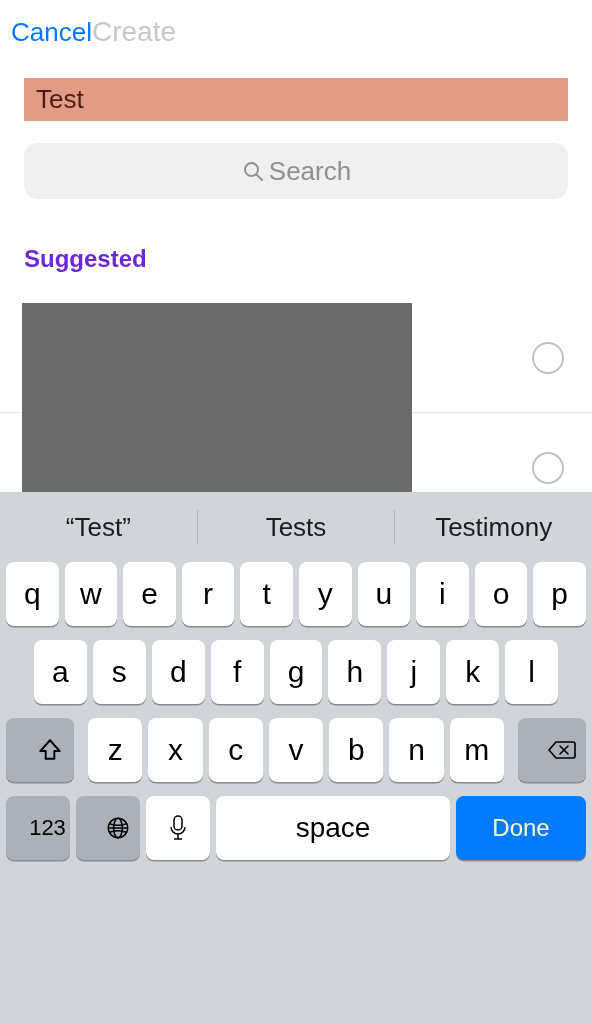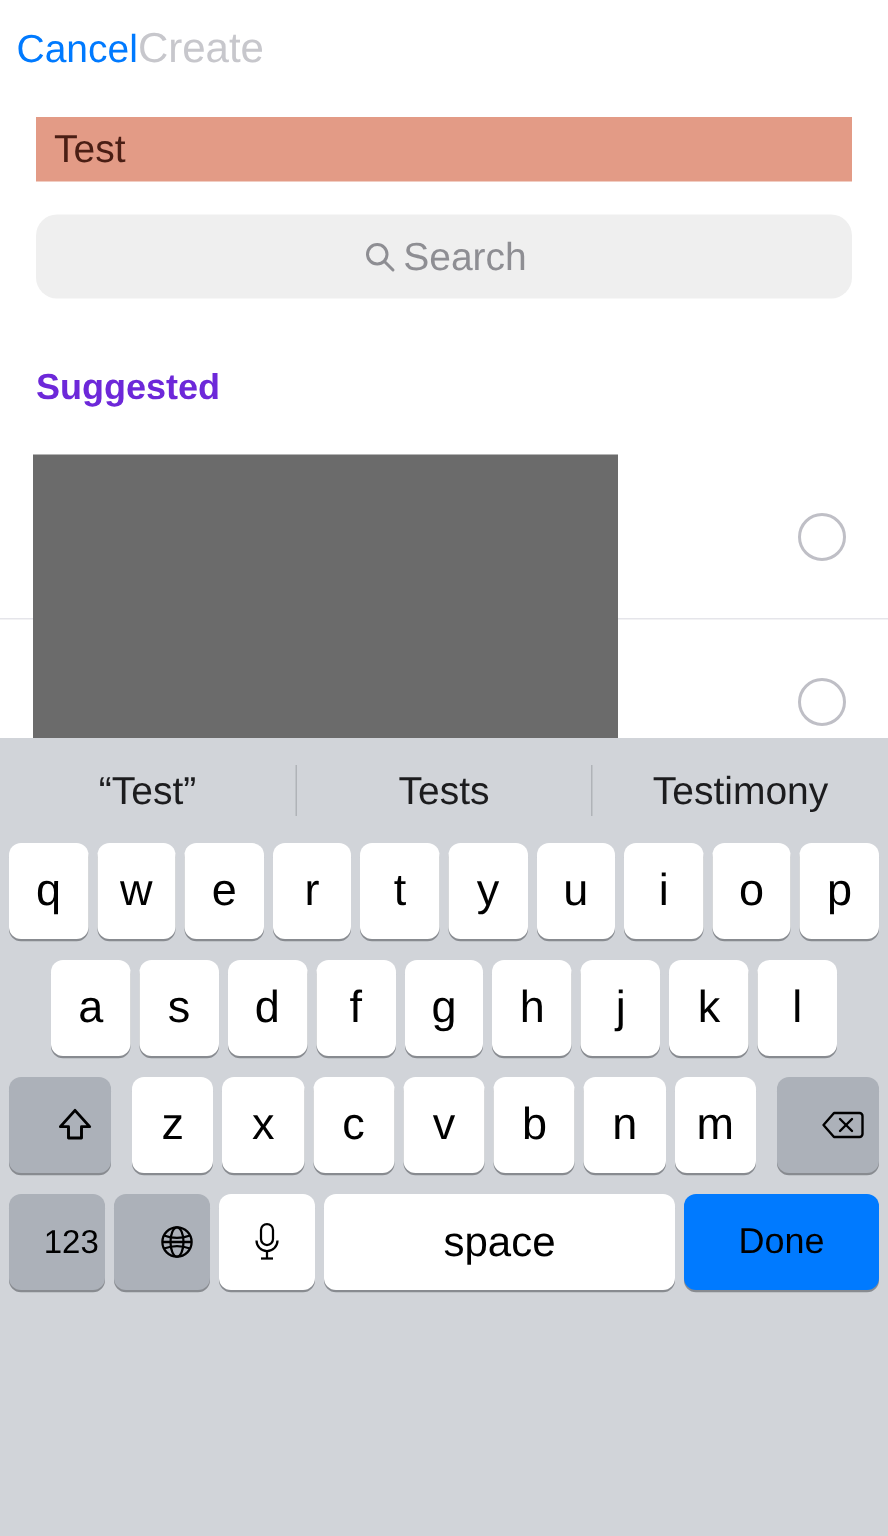--- a/index.html
+++ b/index.html
@@ -45,21 +45,21 @@
     .cand { flex: 1; text-align: center; font-size: 26px; color: #1c1c1e; cursor: pointer; padding: 0 6px; white-space: nowrap; }
     .cand-sep { width: 1px; height: 34px; background: #b0b3b8; }
 
     .krow { display: flex; gap: 6px; padding: 0 6px; margin-bottom: 14px; }
     .krow.row2 { padding: 0 34px; }
     .key { flex: 1; height: 64px; background: #ffffff; border-radius: 8px; box-shadow: 0 1.5px 0 #888b90; display:flex; align-items:center; justify-content:center; font-size: 30px; color:#000; cursor:pointer; }
     .key.muted { background: #acb1b9; padding-left: 19px; }
     .shift-key, .bksp-key { flex: 0 0 68px; }
     .key.wide { flex: 0 0 64px; }
     .space-key { flex: 1; font-size: 28px; }
-    .done-key { flex: 0 0 130px; background: #007aff; color:#000000; font-size: 24px; }
+    .done-key { flex: 0 0 130px; background: #007aff; color:#fef9c3; font-size: 24px; }
     .num-key { flex: 0 0 64px; font-size: 22px; }
     .krow.row4 { margin-bottom: 8px; padding: 0 6px; }
     .krow.row3 { padding: 0 6px; }
     .row3 .letters { display:flex; gap:6px; flex:1; padding: 0 8px; }
     .row3 .letters .key { flex:1; }
     svg { display:block; }
   </style>
 </head>
 <body>
 

